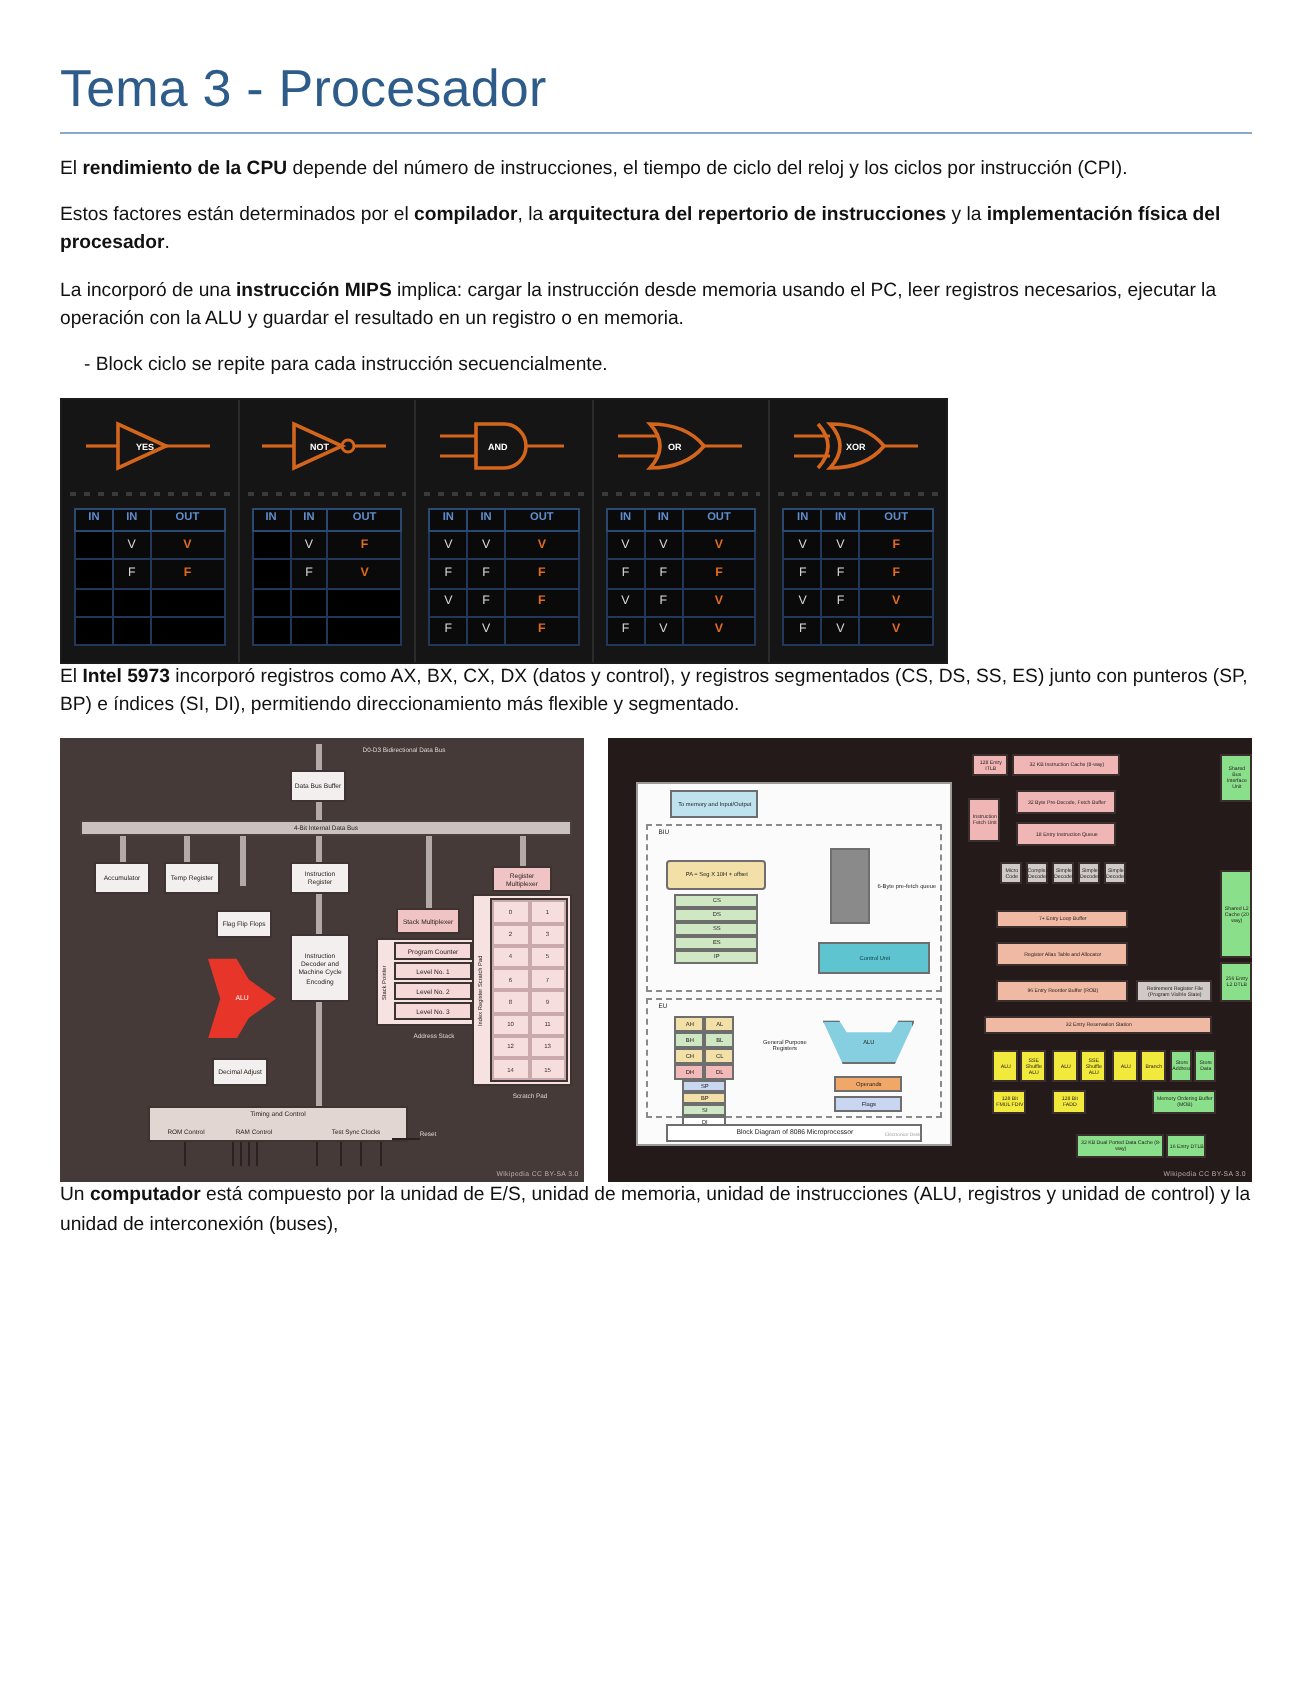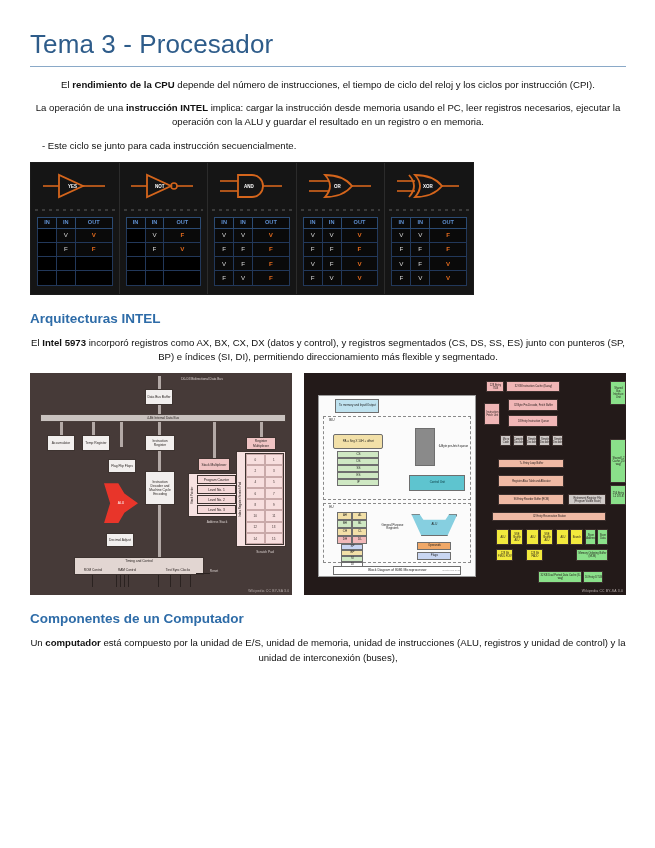--- a/index.html
+++ b/index.html
@@ -54,21 +54,21 @@
     line-height: 1.2;
   }
   .h2.spaced { margin-top: 16px; }
 
   
   p.body {
     font-size: 9.6px;
     line-height: 14.2px;
     margin: 0 0 9px 0;
     color: #111111;
-    text-align: center;
+    text-align: left;
   }
   p.body b { font-weight: bold; }
   p.bullet {
     font-size: 9.6px;
     line-height: 14.2px;
     margin: 0 0 9px 0;
     padding-left: 12px;
     color: #111111;
   }
 
@@ -307,23 +307,24 @@
 </head>
 <body>
 
 <div class="page">
 <div class="content">
 
   <h1 class="doc-title">Tema 3 - Procesador</h1>
   <div class="title-rule"></div>
 
   <p class="body"><span>El </span><b>rendimiento de la CPU</b><span> depende del número de instrucciones, el tiempo de ciclo del reloj y los ciclos por instrucción (CPI).</span></p>
-
-  <p class="body"><span>La operación de una </span><b>instrucción INTEL</b><span> implica: cargar la instrucción desde memoria usando el PC, leer registros necesarios, ejecutar la operación con la ALU y guardar el resultado en un registro o en memoria.</span></p>
-  <p class="bullet">- Este ciclo se junto para cada instrucción secuencialmente.</p>
+  <p class="body"><span>Estos factores están determinados por el </span><b>compilador</b><span>, la </span><b>arquitectura del repertorio de instrucciones</b><span> y la </span><b>implementación física del procesador</b><span>.</span></p>
+
+  <p class="body"><span>La incorporó de una </span><b>instrucción MIPS</b><span> implica: cargar la instrucción desde memoria usando el PC, leer registros necesarios, ejecutar la operación con la ALU y guardar el resultado en un registro o en memoria.</span></p>
+  <p class="bullet">- Block ciclo se repite para cada instrucción secuencialmente.</p>
 
   <div class="gates-figure">
 
     <div class="gate-cell">
       <div class="gate-sym">
         <svg width="72" height="30" viewBox="0 0 72 30">
           <line x1="4" y1="15" x2="20" y2="15" stroke="#d4651c" stroke-width="1.6"></line>
           <path d="M20 4 L20 26 L44 15 Z" fill="none" stroke="#d4651c" stroke-width="1.8"></path>
           <line x1="44" y1="15" x2="66" y2="15" stroke="#d4651c" stroke-width="1.6"></line>
           <text x="29" y="17" font-size="4.5" fill="#ffffff" font-family="Liberation Sans, sans-serif" font-weight="bold">YES</text>
@@ -545,21 +546,20 @@
                   <td class="v-in">V</td>
                   <td class="v-out">V</td>
                 </tr>
           </tbody>
         </table>
       </div>
     </div>
 
   </div>
 
-  <h2 class="h2 spaced">Arquitecturas INTEL</h2>
   <p class="body"><span>El </span><b>Intel 5973</b><span> incorporó registros como AX, BX, CX, DX (datos y control), y registros segmentados (CS, DS, SS, ES) junto con punteros (SP, BP) e índices (SI, DI), permitiendo direccionamiento más flexible y segmentado.</span></p>
 
   <div class="figs-row">
 
     <div class="fig-4004">
       <div class="lbl" style="left:140px; top:4px; width:64px;">D0-D3 Bidirectional Data Bus</div>
       <div class="arrow-v" style="left:128px; top:3px; height:14px;"></div>
       <div class="bx" style="left:115px; top:16px; width:28px; height:16px;">Data Bus Buffer</div>
       <div class="arrow-v" style="left:128px; top:32px; height:10px;"></div>
 
@@ -716,17 +716,16 @@
         <div class="ma green" style="left:130px; top:4px; width:16px; height:24px;">Shared Bus Interface Unit</div>
         <div class="ma green" style="left:130px; top:62px; width:16px; height:44px;">Shared L2 Cache (20 way)</div>
         <div class="ma green" style="left:130px; top:108px; width:16px; height:20px;">256 Entry L2 DTLB</div>
       </div>
 
       <div class="watermark">Wikipedia CC BY-SA 3.0</div>
     </div>
 
   </div>
 
-  <h2 class="h2 spaced">Componentes de un Computador</h2>
   <p class="body"><span>Un </span><b>computador</b><span> está compuesto por la unidad de E/S, unidad de memoria, unidad de instrucciones (ALU, registros y unidad de control) y la unidad de interconexión (buses),</span></p>
 
 </div>
 </div>
 
 </body></html>

